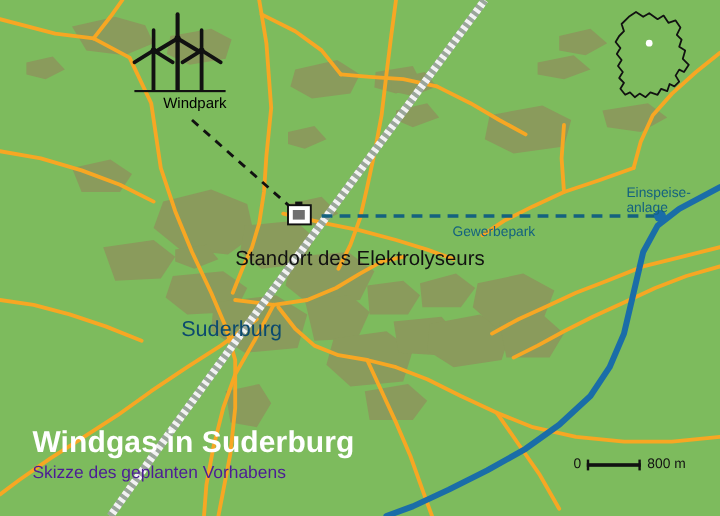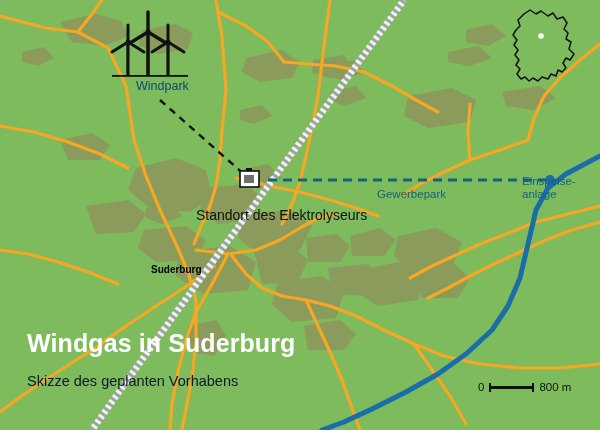--- a/index.html
+++ b/index.html
@@ -24,69 +24,67 @@
   }
   .map-label {
     position: absolute;
     white-space: nowrap;
     pointer-events: none;
   }
   #label-windpark {
     left: 136px;
     top: 79px;
     font-size: 12.5px;
-    color: #0c4a6e;
+    color: #000000;
   }
   #label-suderburg {
     left: 151px;
     top: 264px;
-    font-size: 10px;
-    color: #000000;
-    font-weight: bold;
+    font-size: 18px;
+    color: #0c4a6e;
   }
   #label-electrolyser {
     left: 196px;
     top: 208px;
-    font-size: 14px;
+    font-size: 17px;
     color: #111111;
     line-height: 15px;
     text-align: center;
     width: 140px;
   }
   #label-gasleitung {
     left: 377px;
     top: 188px;
     font-size: 11.5px;
     color: #14627f;
   }
   #label-einspeise {
     left: 522px;
     top: 155px;
     font-size: 11.5px;
     color: #14627f;
     line-height: 13px;
-    margin-top: 20px;
   }
   #title-block {
     position: absolute;
     left: 27px;
-    top: 329px;
+    top: 355px;
   }
   #map-title {
     font-size: 25px;
     font-weight: bold;
     color: #ffffff;
     letter-spacing: 0.1px;
     line-height: 28px;
   }
   #map-subtitle {
     font-size: 14.5px;
-    color: #0f172a;
+    color: #4c1d95;
     line-height: 20px;
-    margin-top: 14px;
+    margin-top: 1px;
   }
   #scalebar {
     position: absolute;
     left: 478px;
     top: 381px;
     display: flex;
     align-items: center;
     gap: 5px;
     font-size: 11.5px;
     color: #111111;

